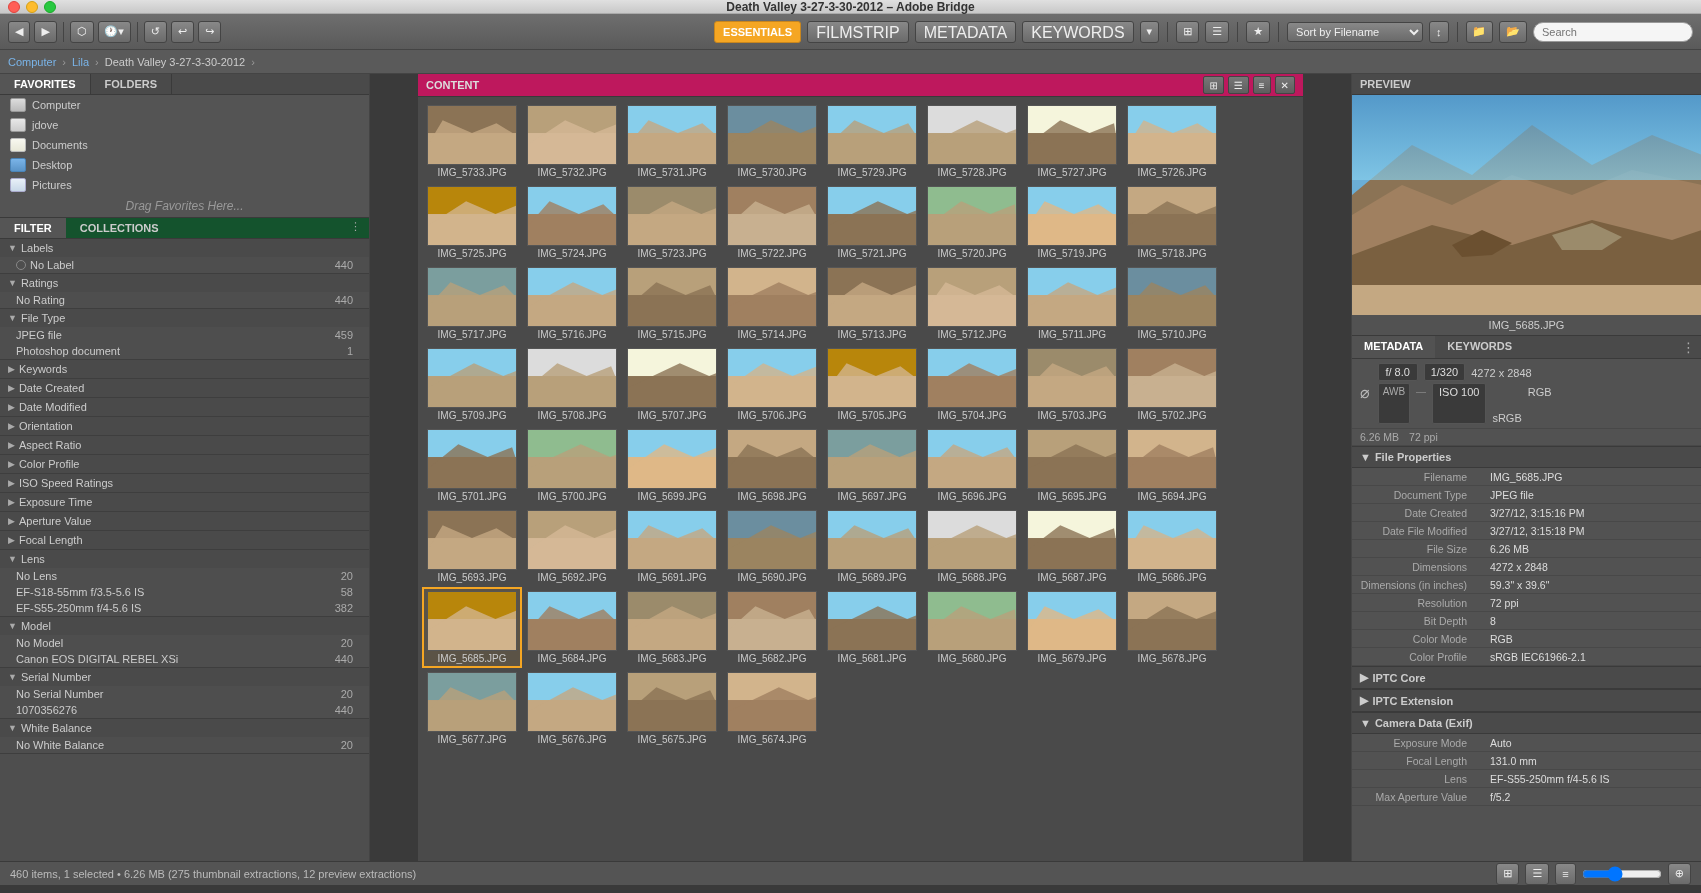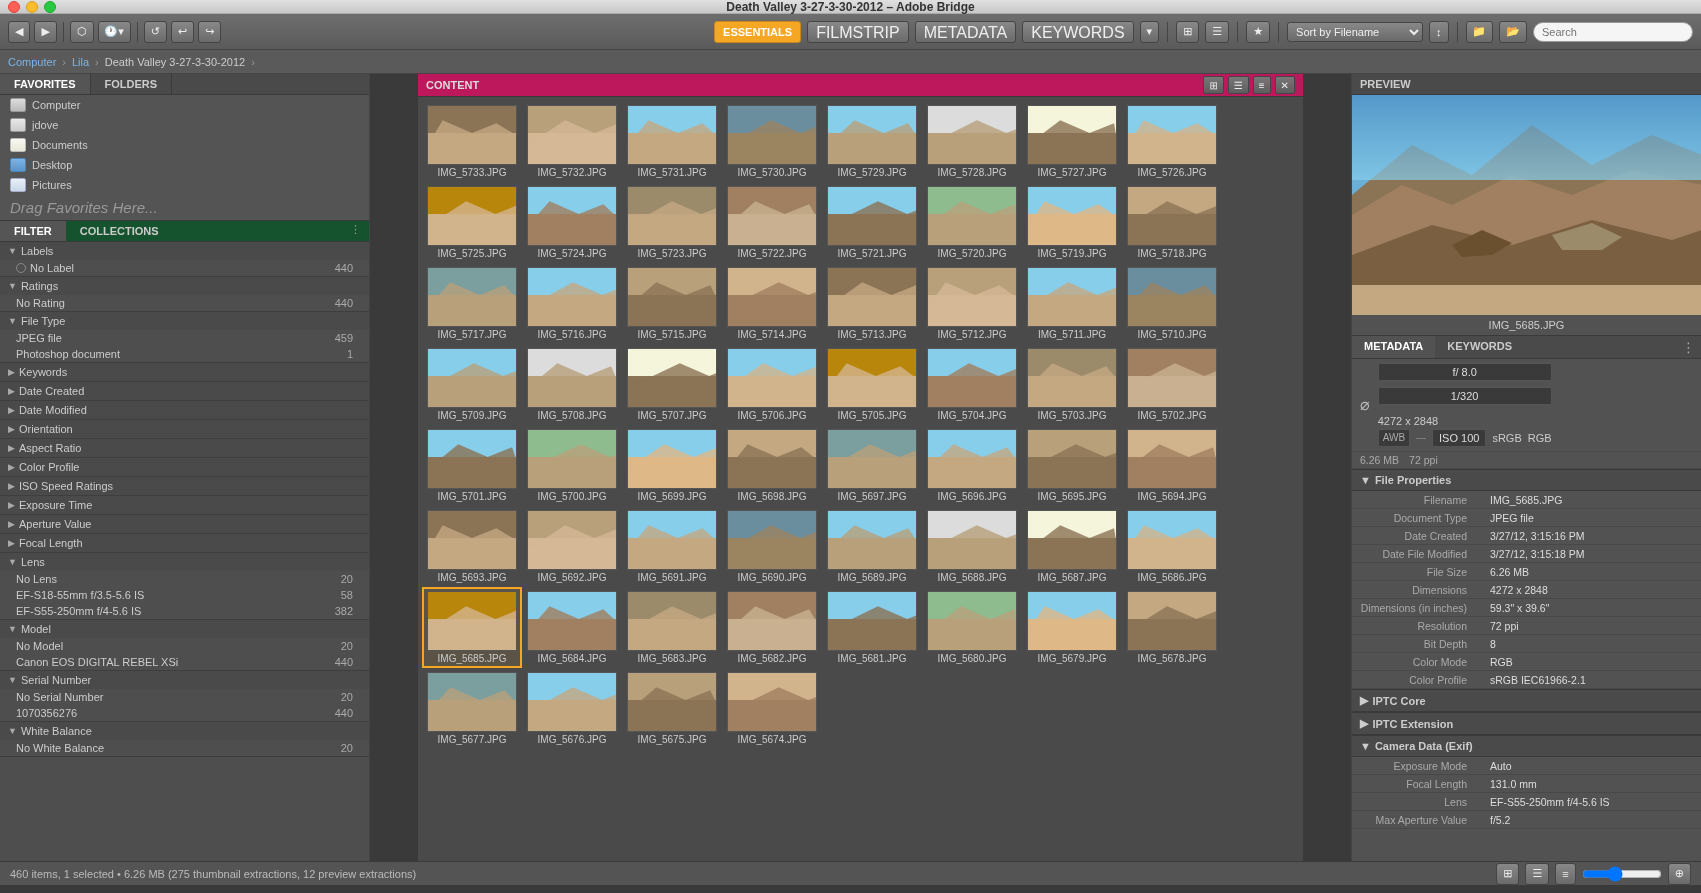--- a/index.html
+++ b/index.html
@@ -38,21 +38,21 @@
     .fav-tab.active { background: #555; color: #fff; }
 
     
     #favorites-list { flex: 0 0 auto; }
     .fav-item { display: flex; align-items: center; padding: 3px 10px; gap: 6px; cursor: pointer; }
     .fav-icon { width: 16px; height: 14px; background: #4a90d9; border-radius: 2px; flex-shrink: 0; }
     .fav-icon.home { background: linear-gradient(to bottom, #e8e8e8, #ccc); border: 1px solid #999; }
     .fav-icon.desktop { background: linear-gradient(to bottom, #7ab4e8, #5a94c8); border: 1px solid #4a84b8; }
     .fav-icon.docs { background: linear-gradient(to bottom, #f8f8f0, #e8e8d8); border: 1px solid #bbb; }
     .fav-icon.pics { background: linear-gradient(to bottom, #e8f0f8, #c8d8e8); border: 1px solid #aac; }
-    .drag-hint { padding: 4px 10px; color: #999; font-size: 15px; font-style: italic; }
+    .drag-hint { padding: 4px 10px; color: #999; font-size: 12px; font-style: italic; text-align: center; }
 
     
     #filter-tabs { display: flex; background: #14532d; border-top: 1px solid #3a3a3a; border-bottom: 1px solid #3a3a3a; }
     .filter-tab { padding: 4px 14px; font-size: 11px; font-weight: bold; color: #ccc; cursor: pointer; }
     .filter-tab.active { background: #555; color: #fff; }
     .filter-options-btn { margin-left: auto; padding: 2px 8px; color: #aaa; cursor: pointer; }
 
     
     #filter-panel { flex: 1; overflow-y: auto; background: #4e4e4e; }
     .filter-section { border-bottom: 1px solid #3e3e3e; }
@@ -1026,30 +1026,30 @@
     </div>
 
     <div id="metadata-content">
 
       <div class="camera-info-row">
         <div style="display:flex;flex-direction:column;align-items:center;gap:2px;">
           <span style="font-size:16px;color:#bbb;">⌀</span>
           <span class="cam-label"></span>
         </div>
         <div style="display:flex;flex-direction:column;gap:2px;">
-          <div style="display:flex;gap:6px;flex-direction:column;">
+          <div style="display:flex;gap:6px;">
             <div class="cam-val">f/ 8.0</div>
             <div class="cam-val">1/320</div>
             <div style="color:#ccc;font-size:11px;padding-top:4px;">4272 x 2848</div>
           </div>
           <div style="display:flex;gap:6px;">
             <div class="awb-badge">AWB</div>
             <span style="color:#888;font-size:10px;padding-top:3px;">—</span>
             <div class="cam-val">ISO 100</div>
-            <span style="color:#ccc;font-size:11px;padding-top:3px;">sRGB</span>
+            <span style="color:#ccc;font-size:11px;padding-top:3px;margin-top:26px;">sRGB</span>
             <span style="color:#ccc;font-size:11px;padding-top:3px;">RGB</span>
           </div>
         </div>
       </div>
 
       <div style="display:flex;gap:10px;padding:2px 8px;border-bottom:1px solid #484848;">
         <span style="color:#aaa;font-size:10.5px;">6.26 MB</span>
         <span style="color:#aaa;font-size:10.5px;">72 ppi</span>
       </div>
 

